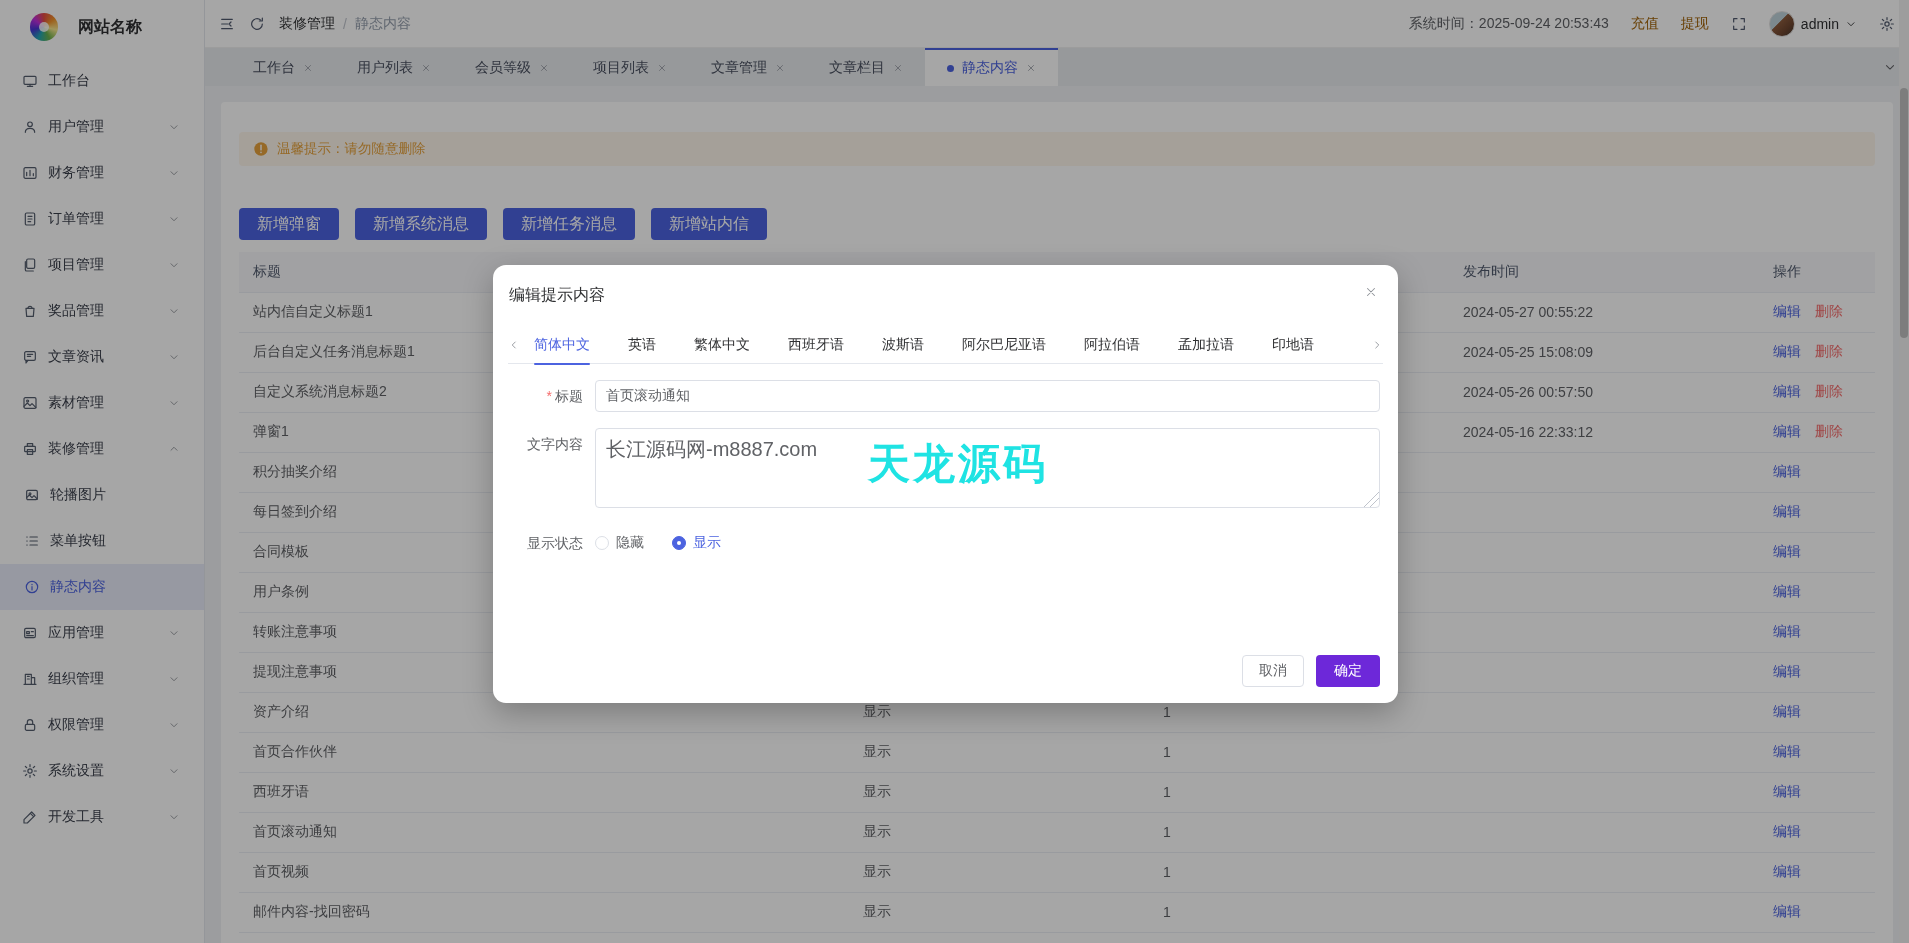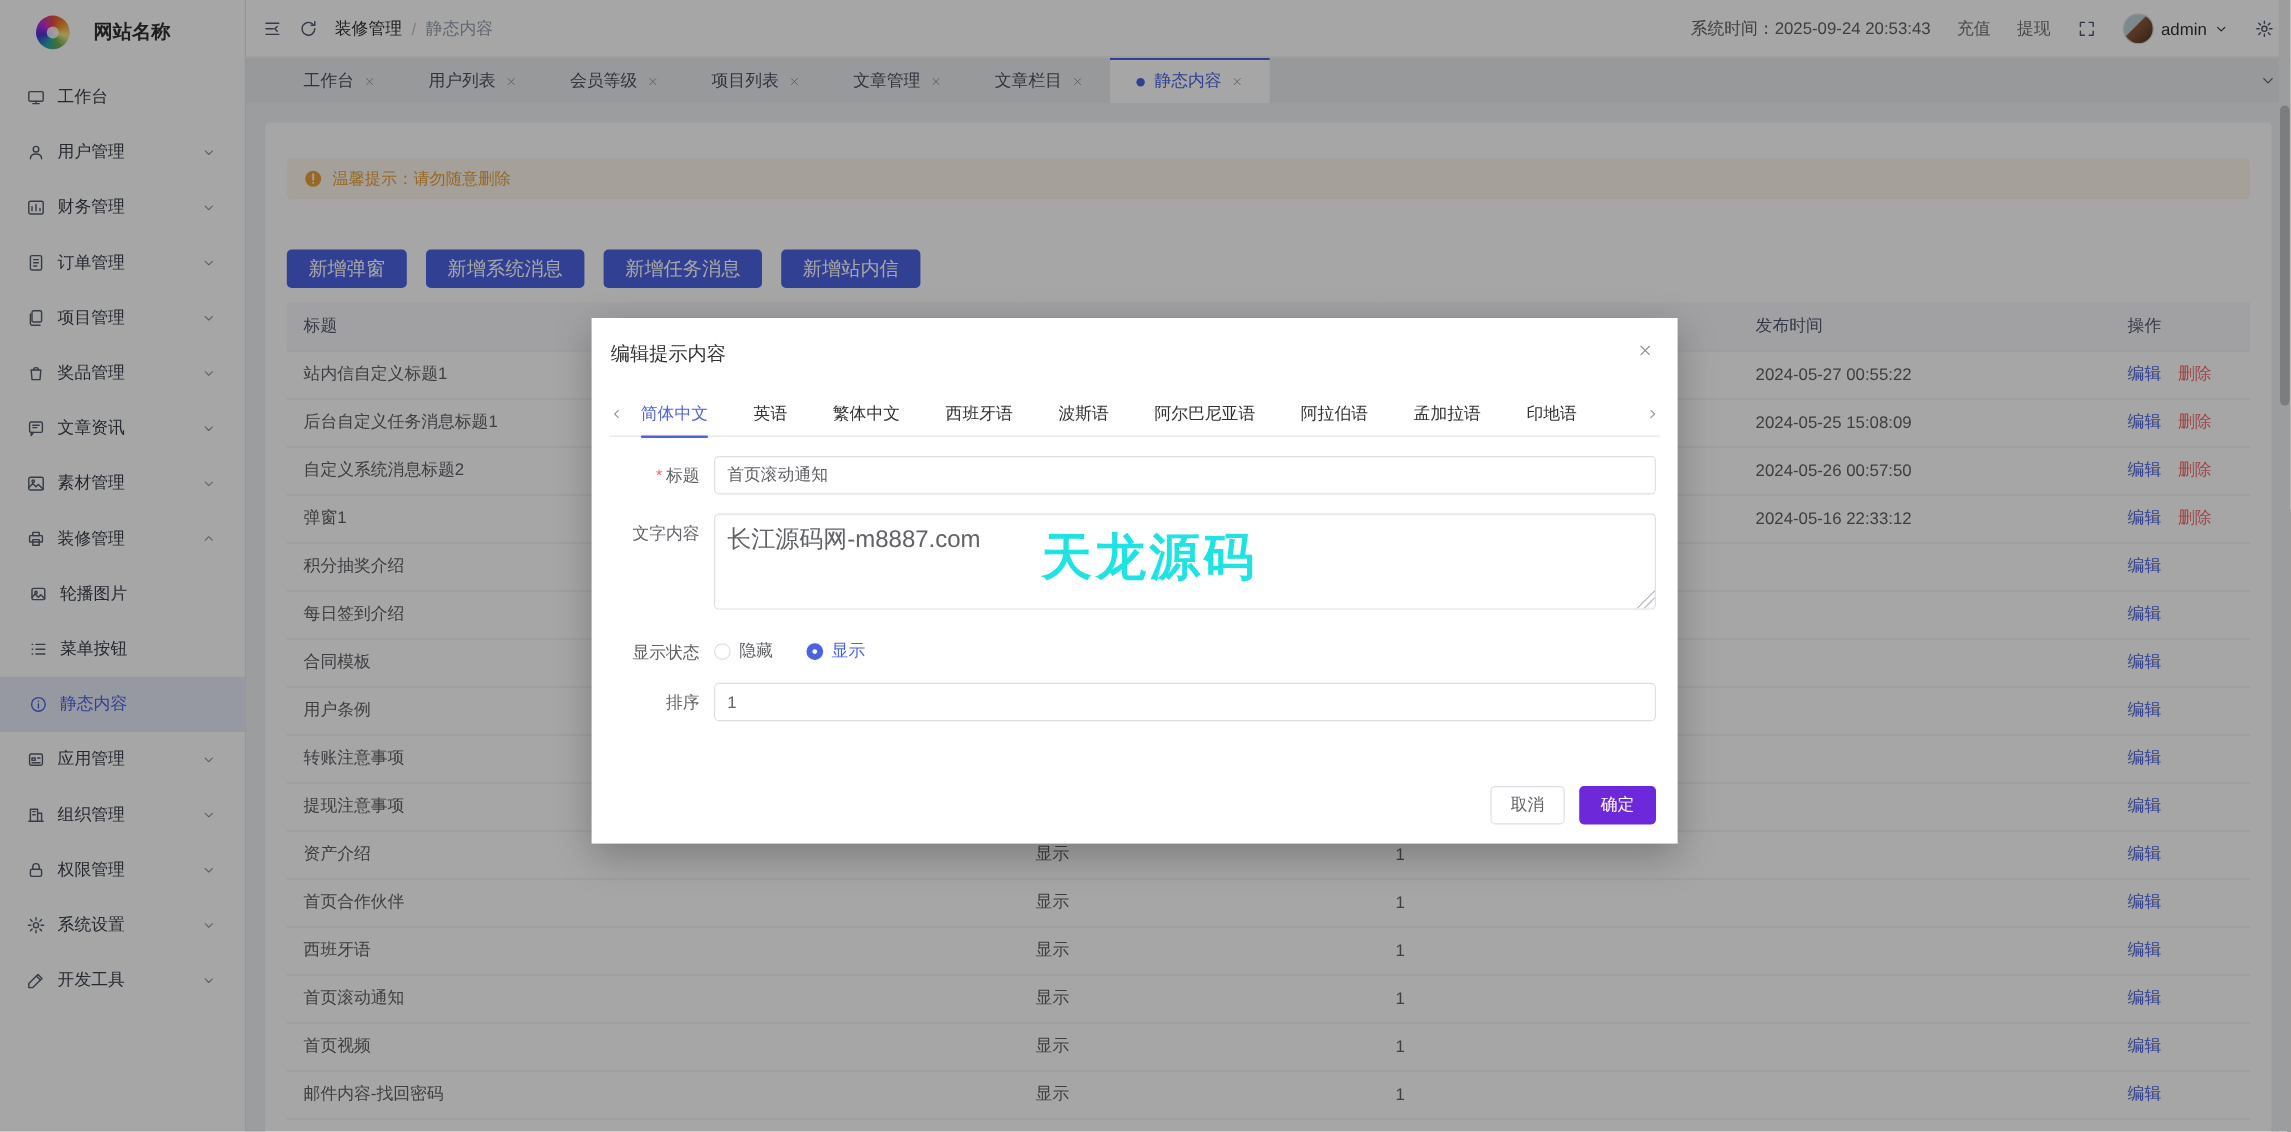--- a/index.html
+++ b/index.html
@@ -22,21 +22,21 @@
   .side-item.active .icon { color:#4c63e0; }
 
   
   .topbar { position:absolute; left:205px; right:0; top:0; height:48px; background:#fff; display:flex; align-items:center; padding:0 14px 0 14px; border-bottom:1px solid #f0f0f0; z-index:10;}
   .topbar .icon-btn { color:#515a6e; margin-right:14px; cursor:pointer; }
   .crumbs { display:flex; align-items:center; gap:8px; }
   .crumb-cur { color:#97a0ae; }
   .crumb-sep { color:#c0c4cc; }
   .top-right { margin-left:auto; display:flex; align-items:center; gap:22px; }
   .sys-time { color:#606266; }
-  .top-link { color:#737373; cursor:pointer; }
+  .top-link { color:#a16207; cursor:pointer; }
   .avatar { width:26px; height:26px; border-radius:50%; background:linear-gradient(135deg,#bfd3da 40%,#8a5a3c 42%,#6e4630 70%,#40342c); border:1px solid #e0e0e0; }
   .user-wrap { display:flex; align-items:center; gap:6px; cursor:pointer; }
   .gear-btn { color:#515a6e; cursor:pointer; }
 
   
   .tabstrip { position:absolute; left:205px; right:0; top:48px; height:38px; background:#e9ebee; display:flex; align-items:stretch; padding-left:26px; z-index:9; }
   .page-tab { display:flex; align-items:center; gap:8px; padding:0 22px; color:#495060; cursor:pointer; border-top:2px solid transparent; }
   .page-tab .tab-close { color:#8a9099; }
   .page-tab.active { background:#fff; color:#4c63e0; border-top-color:#4c63e0; }
   .tab-dot { width:7px; height:7px; border-radius:50%; background:#4c63e0; }
@@ -54,21 +54,21 @@
   .col-title{width:610px;} .col-state{width:300px;} .col-sort{width:300px;} .col-time{width:310px;}
   a.op { text-decoration:none; margin-right:14px; cursor:pointer; }
   a.op.edit { color:#4c63e0; } a.op.del { color:#f56c6c; }
 
   
   .scrollbar { position:absolute; right:0; top:0; width:10px; height:943px; background:#f1f1f1; z-index:20; }
   .scroll-thumb { position:absolute; left:1px; right:1px; top:88px; height:250px; background:#c1c1c1; border-radius:4px; }
 
   
   .overlay { position:absolute; inset:0; background:rgba(0,0,0,.35); z-index:40; }
-  .modal { position:absolute; left:493px; top:265px; width:905px; height:438px; background:#fff; border-radius:0; box-shadow:0 10px 30px rgba(0,0,0,.25); z-index:50; }
+  .modal { position:absolute; left:493px; top:265px; width:905px; height:438px; background:#fff; border-radius:13px; box-shadow:0 10px 30px rgba(0,0,0,.25); z-index:50; }
   .m-title { font-size:16px; color:#303133; padding:20px 0 0 16px; }
   .m-close { position:absolute; right:20px; top:20px; color:#909399; cursor:pointer; }
   .m-tabs { display:flex; align-items:center; margin:20px 15px 0; border-bottom:1px solid #e4e7ed; height:38px; }
   .m-tab-arrow { color:#909399; cursor:pointer; flex:0 0 auto; }
   .m-tabs-inner { display:flex; gap:38px; margin:0 14px; flex:1; }
   .m-tab { color:#303133; cursor:pointer; position:relative; height:38px; display:flex; align-items:center; }
   .m-tab.active { color:#4c63e0; }
   .m-tab.active::after { content:""; position:absolute; left:0; right:0; bottom:-1px; height:2px; background:#4c63e0; border-radius:1px; }
   .m-form { padding:16px 18px 0 16px; }
   .f-row { display:flex; margin-bottom:16px; align-items:flex-start; }
@@ -629,24 +629,20 @@
         <span class="radio">
           <span class="r-dot"></span>
           <span>隐藏</span>
         </span>
         <span class="radio checked">
           <span class="r-dot"></span>
           <span>显示</span>
         </span>
       </div>
     </div>
-    <div class="f-row">
-      <label class="f-label">排序</label>
-      <div class="f-field"><input class="t-input" value="1" style=""></div>
-    </div>
   </div>
 
   <div class="m-footer">
     <button class="btn-cancel">取消</button>
     <button class="btn-confirm">确定</button>
   </div>
 </div>
 
 <div class="watermark">天龙源码</div>
 

